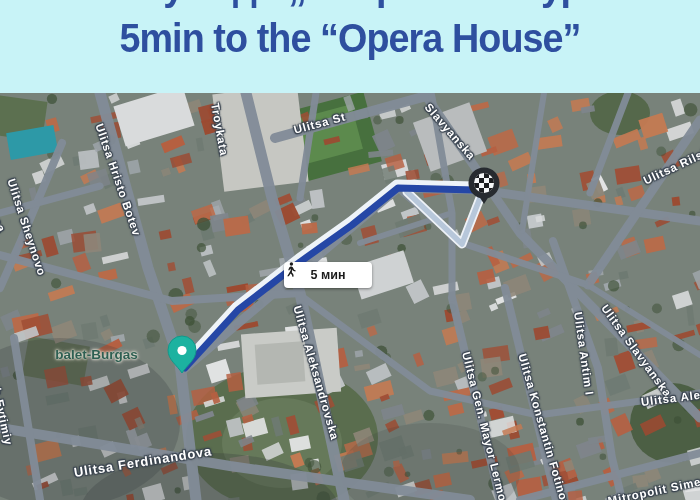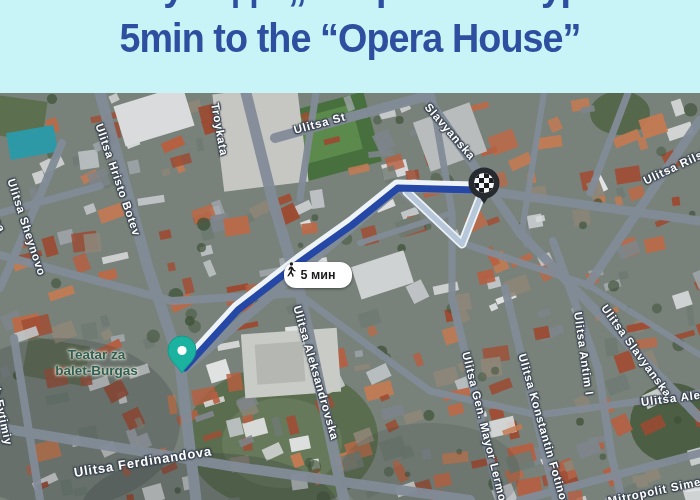--- a/index.html
+++ b/index.html
@@ -36,22 +36,22 @@
     text-shadow:-1px -1px 1px #39434f,1px -1px 1px #39434f,-1px 1px 1px #39434f,1px 1px 1px #39434f,0 0 3px #2e3742;
     transform-origin:0 50%;
   }
   .poi-label{
     position:absolute;left:24px;top:254px;width:145px;text-align:center;
     color:var(--poi-text);font-size:13.5px;font-weight:bold;line-height:15.5px;
     text-shadow:0 0 2px #e8e4d8,0 0 3px #e8e4d8,0 0 4px #d8d4c8;
   }
 
   .eta-badge{
-    position:absolute;left:284px;top:169px;width:68px;height:26px;
-    background:var(--eta-bg);border-radius:12px;
+    position:absolute;left:284px;top:169px;width:88px;height:26px;
+    background:var(--eta-bg);border-radius:4px;
     box-shadow:0 1px 3px rgba(0,0,0,0.45);
     display:flex;align-items:center;justify-content:center;gap:5px;
   }
   .eta-badge .txt{color:var(--eta-text);font-size:12.5px;font-weight:bold;}
 </style>
 </head>
 <body>
 
 <div class="stage">
 
@@ -560,21 +560,20 @@
     <div class="street-label" style="left:-12px;top:248px;transform:rotate(78deg);">Patriarh Evtimiy</div>
     <div class="street-label" style="left:297px;top:207px;transform:rotate(74deg);">Ulitsa Aleksandrovska</div>
     <div class="street-label" style="left:466px;top:253px;transform:rotate(76deg);">Ulitsa Gen. Mayor Lermontov</div>
     <div class="street-label" style="left:522px;top:255px;transform:rotate(74deg);">Ulitsa Konstantin Fotinov</div>
     <div class="street-label" style="left:578px;top:213px;transform:rotate(82deg);">Ulitsa Antim I</div>
     <div class="street-label" style="left:604px;top:207px;transform:rotate(54deg);">Ulitsa Slavyanska</div>
     <div class="street-label" style="left:641px;top:303px;transform:rotate(-7deg);">Ulitsa Ale</div>
     <div class="street-label" style="left:608px;top:402px;transform:rotate(-12deg);">Mitropolit Simeon</div>
 
     <div class="poi-label">
-      <div>Teatar za</div>
       <div>balet-Burgas</div>
     </div>
 
     <div class="eta-badge">
       <svg width="13" height="15" viewBox="0 0 13 15">
         <circle cx="7.4" cy="2" r="1.7" fill="#1c1c1c"></circle>
         <path d="M7,4.2 L5.2,5.4 L4.2,8.2 L5.5,8.2 L6.2,6.4 L6.8,8.0 L5.0,11.2 L3.2,14.2 L4.8,14.2 L6.6,11.4 L8.0,13.0 L8.3,14.8 L9.7,14.6 L9.3,12.2 L7.8,10.2 L8.4,7.6 L9.4,9.0 L11.4,9.6 L11.7,8.4 L10.1,7.8 L8.8,5.2 Z" fill="#1c1c1c"></path>
       </svg>
       <span class="txt">5 мин</span>
     </div>

